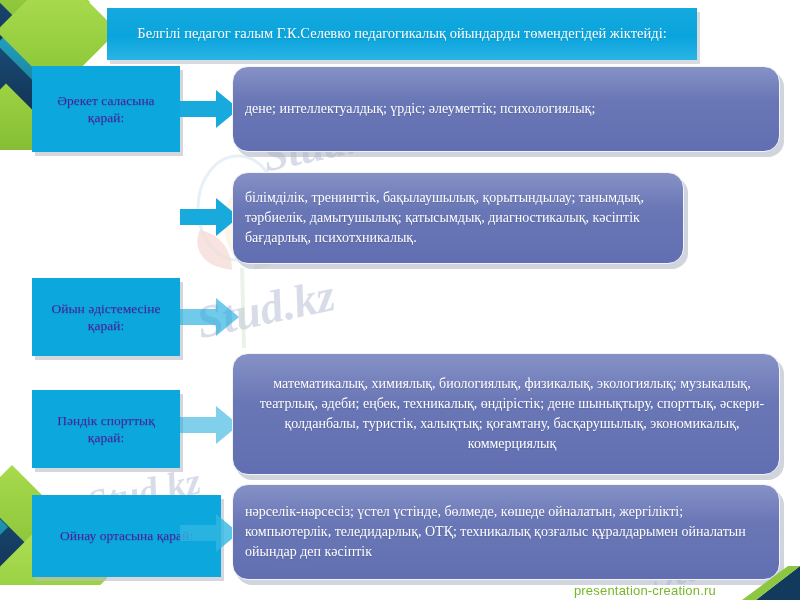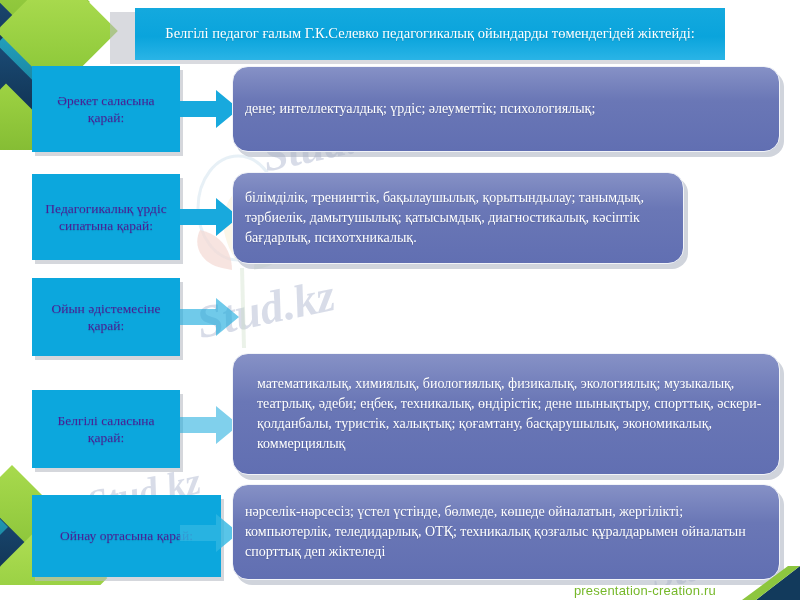--- a/index.html
+++ b/index.html
@@ -48,26 +48,25 @@
     background: #b9bcc4;
     opacity: .55;
   }
   .header-bar {
     position: absolute;
     left: 0; top: 0;
     width: 100%;
     height: 100%;
     background: linear-gradient(180deg, #14a9de 0%, #0aa4dc 55%, #2ab4e6 100%);
     display: flex;
-    align-items: center;
+    align-items: flex-end;
     justify-content: center;
     text-align: center;
     box-sizing: border-box;
-    padding: 2px 14px;
-    margin-left: 28px;
+    padding: 16px 14px;
   }
   .header-bar .title-text {
     color: #ffffff;
     font-size: 14.5px;
     line-height: 1.35;
     font-family: "Liberation Serif", serif;
     text-shadow: 0 1px 1px rgba(0,0,0,.12);
   }
 
   
@@ -145,21 +144,21 @@
   .panel.center { justify-content: center; }
   .panel .panel-text {
     color: #ffffff;
     font-size: 14px;
     line-height: 1.42;
     font-family: "Liberation Serif", serif;
     padding: 4px 12px;
     white-space: pre-line;
     text-shadow: 0 1px 1px rgba(0,0,0,.15);
   }
-  .panel.center .panel-text { text-align: left; padding-left: 24px; }
+  .panel.center .panel-text { text-align: center; padding-left: 24px; }
 
   
   .footer-bar {
     position: absolute;
     left: 0; bottom: 0;
     width: 800px;
     height: 15px;
     background: #ffffff;
   }
   .footer-credit {
@@ -232,28 +231,20 @@
   <svg class="arrow" style="left:180px; top:88px;" width="60" height="42" viewBox="0 0 60 42">
     <path d="M0 13 H36 V2 L59 21 L36 40 V29 H0 Z" fill="#18a9dd"></path>
   </svg>
   <div class="panel-wrap" style="left:232px; top:66px; width:548px; height:86px;">
     <div class="panel-shadow"></div>
     <div class="panel">
       <span class="panel-text">дене; интеллектуалдық; үрдіс; әлеуметтік; психологиялық;</span>
     </div>
   </div>
 
-  <div class="lbl-wrap" style="left:32px; top:174px; width:148px; height:86px;">
-    <div class="lbl-shadow"></div>
-    <div class="lbl">
-      <span class="lbl-text">Педагогикалық
-үрдіс сипатына
-қарай:</span>
-    </div>
-  </div>
   <svg class="arrow" style="left:180px; top:196px;" width="60" height="42" viewBox="0 0 60 42">
     <path d="M0 13 H36 V2 L59 21 L36 40 V29 H0 Z" fill="#18a9dd"></path>
   </svg>
   <div class="panel-wrap" style="left:232px; top:172px; width:452px; height:92px;">
     <div class="panel-shadow"></div>
     <div class="panel">
       <span class="panel-text">білімділік, тренингтік, бақылаушылық, қорытындылау; танымдық, тәрбиелік, дамытушылық; қатысымдық, диагностикалық, кәсіптік бағдарлық, психотхникалық.</span>
     </div>
   </div>
 
@@ -265,21 +256,21 @@
 қарай:</span>
     </div>
   </div>
   <svg class="arrow" style="left:180px; top:296px;" width="60" height="42" viewBox="0 0 60 42">
     <path d="M0 13 H36 V2 L59 21 L36 40 V29 H0 Z" fill="#18a9dd" opacity=".62"></path>
   </svg>
 
   <div class="lbl-wrap" style="left:32px; top:390px; width:148px; height:78px;">
     <div class="lbl-shadow"></div>
     <div class="lbl">
-      <span class="lbl-text">Белгілі саласына
+      <span class="lbl-text">Пәндік спорттық
 қарай:</span>
     </div>
   </div>
   <svg class="arrow" style="left:180px; top:404px;" width="60" height="42" viewBox="0 0 60 42">
     <path d="M0 13 H36 V2 L59 21 L36 40 V29 H0 Z" fill="#18a9dd" opacity=".55"></path>
   </svg>
   <div class="panel-wrap" style="left:232px; top:353px; width:548px; height:122px;">
     <div class="panel-shadow"></div>
     <div class="panel center">
       <span class="panel-text">математикалық, химиялық, биологиялық, физикалық, экологиялық; музыкалық, театрлық, әдеби; еңбек, техникалық, өндірістік; дене шынықтыру, спорттық, әскери-қолданбалы, туристік, халықтық;  қоғамтану, басқарушылық, экономикалық, коммерциялық</span>
@@ -293,21 +284,21 @@
 ортасына
 қарай:</span>
     </div>
   </div>
   <svg class="arrow" style="left:180px; top:512px;" width="60" height="42" viewBox="0 0 60 42">
     <path d="M0 13 H36 V2 L59 21 L36 40 V29 H0 Z" fill="#2fb6e2" opacity=".8"></path>
   </svg>
   <div class="panel-wrap" style="left:232px; top:484px; width:548px; height:96px;">
     <div class="panel-shadow"></div>
     <div class="panel">
-      <span class="panel-text">нәрселік-нәрсесіз; үстел үстінде, бөлмеде, көшеде ойналатын, жергілікті; компьютерлік, теледидарлық, ОТҚ; техникалық қозғалыс құралдарымен ойналатын спорттық деп жіктеледі</span>
+      <span class="panel-text">нәрселік-нәрсесіз; үстел үстінде, бөлмеде, көшеде ойналатын, жергілікті; компьютерлік, теледидарлық, ОТҚ; техникалық қозғалыс құралдарымен ойналатын ойындар деп кәсіптік</span>
     </div>
   </div>
 
   <div class="footer-bar"></div>
   <div class="footer-credit">presentation-creation.ru</div>
   <svg class="footer-tri" width="84" height="34" viewBox="0 0 84 34">
     <path d="M84 0 L84 34 L40 34 Z" fill="#123a5c"></path>
     <path d="M84 0 L40 34 L26 34 L72 0 Z" fill="#8dc63f"></path>
   </svg>
 

